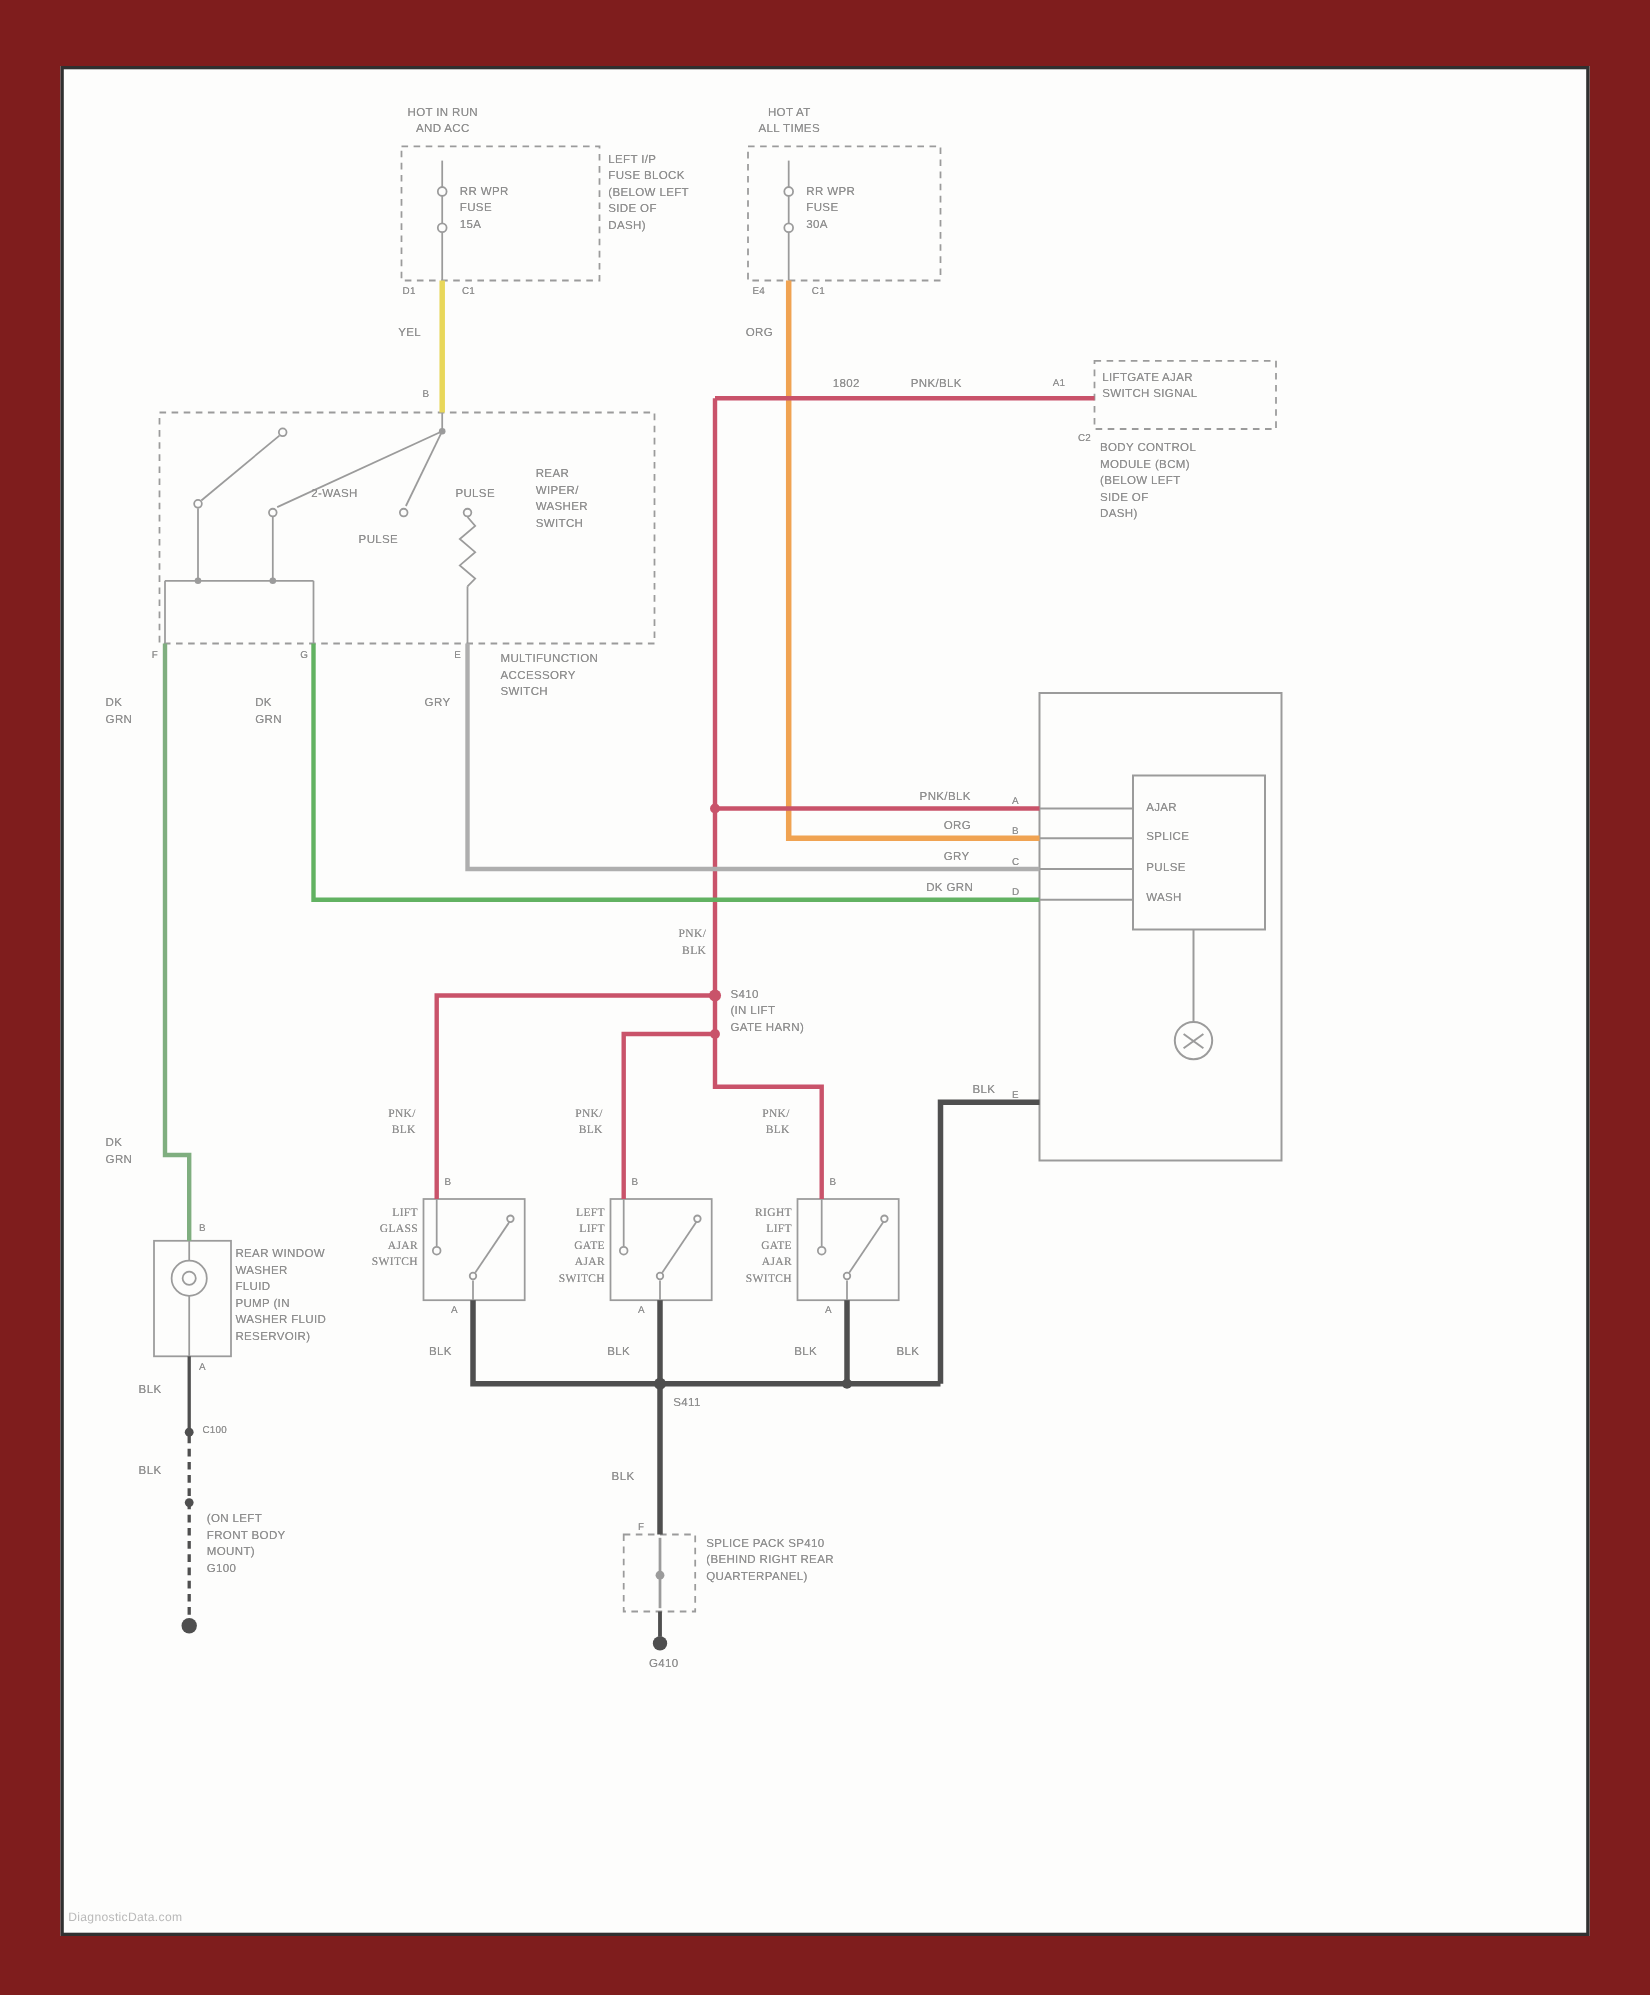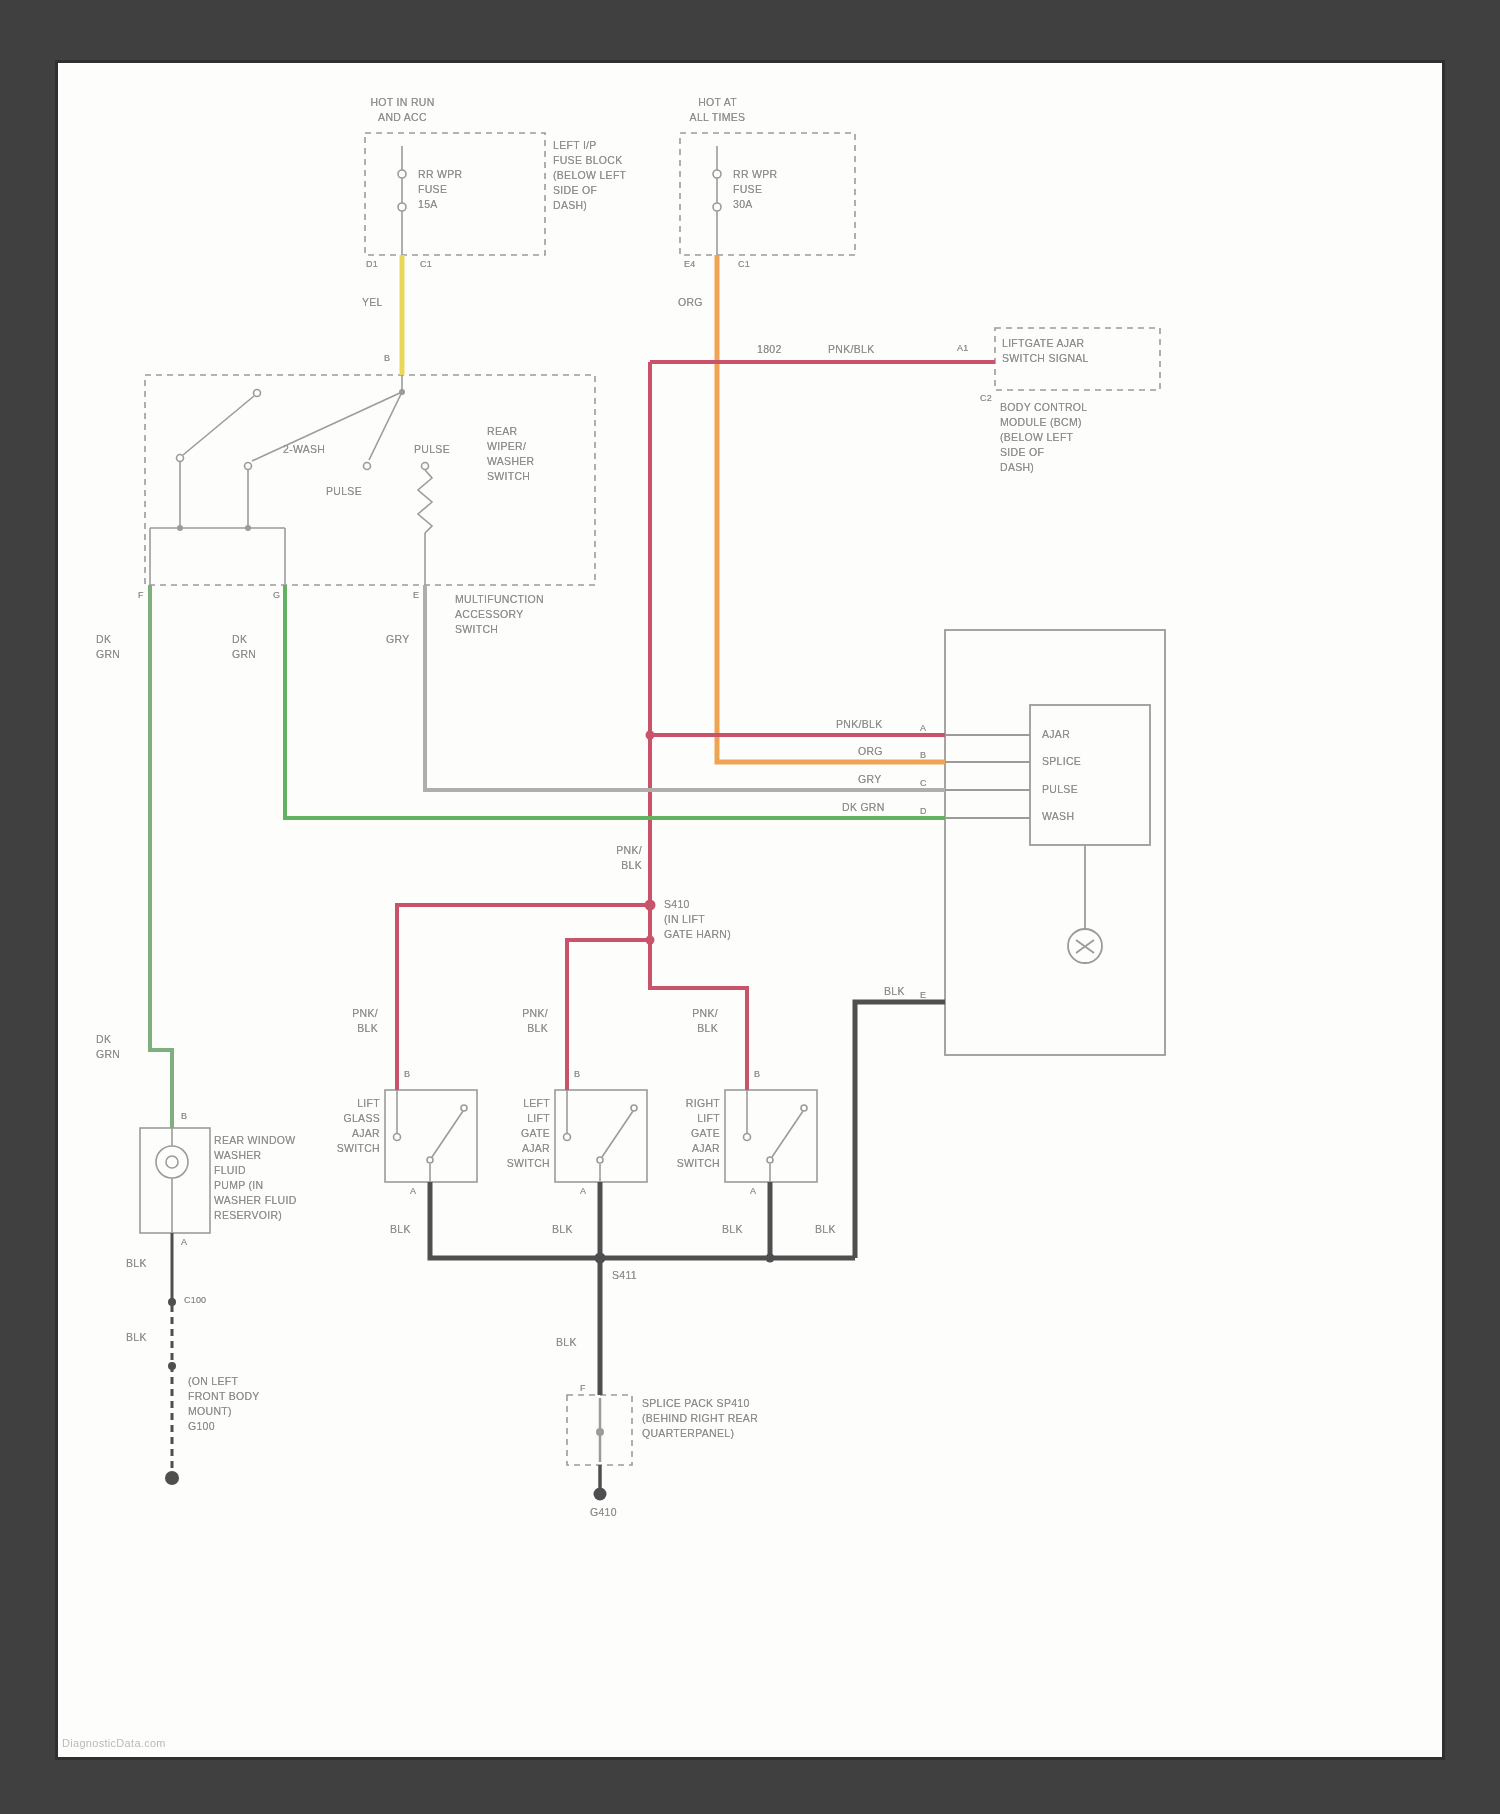--- a/index.html
+++ b/index.html
@@ -1,25 +1,25 @@
 <!DOCTYPE html>
 <html><head>
 <meta charset="utf-8">
 <style>
   * { margin:0; padding:0; box-sizing:border-box; }
   html,body { background:#ffffff; }
   body { font-family:"Liberation Sans", sans-serif; }
-  .page { position:relative; width:1500px; height:1814px; background:#404040; overflow:hidden; }
+  .page { position:relative; width:1500px; height:1814px; background:#7f1d1d; overflow:hidden; }
   .frame { position:absolute; left:55px; top:60px; width:1390px; height:1700px;
            border:3px solid #303030; background:#fdfdfc; }
   svg.wires { position:absolute; left:0; top:0; }
   .lbl { position:absolute; font-size:10.5px; line-height:1.42; color:#8e8e8e;
          letter-spacing:.3px; white-space:pre-line; text-shadow:0 0 .6px #a0a0a0; }
   .c { text-align:center; }
-  .r { text-align:right; }
+  .r { text-align:right;font-family:Liberation Serif, serif; }
   .tiny { font-size:9px; letter-spacing:.2px; }
   .watermark { font-size:11px; color:#b9b9b9; text-shadow:none; }
 </style>
 </head>
 <body>
 
 <div class="page">
   <div class="frame"></div>
 
   <svg class="wires" width="1500" height="1814" viewBox="0 0 1500 1814">

